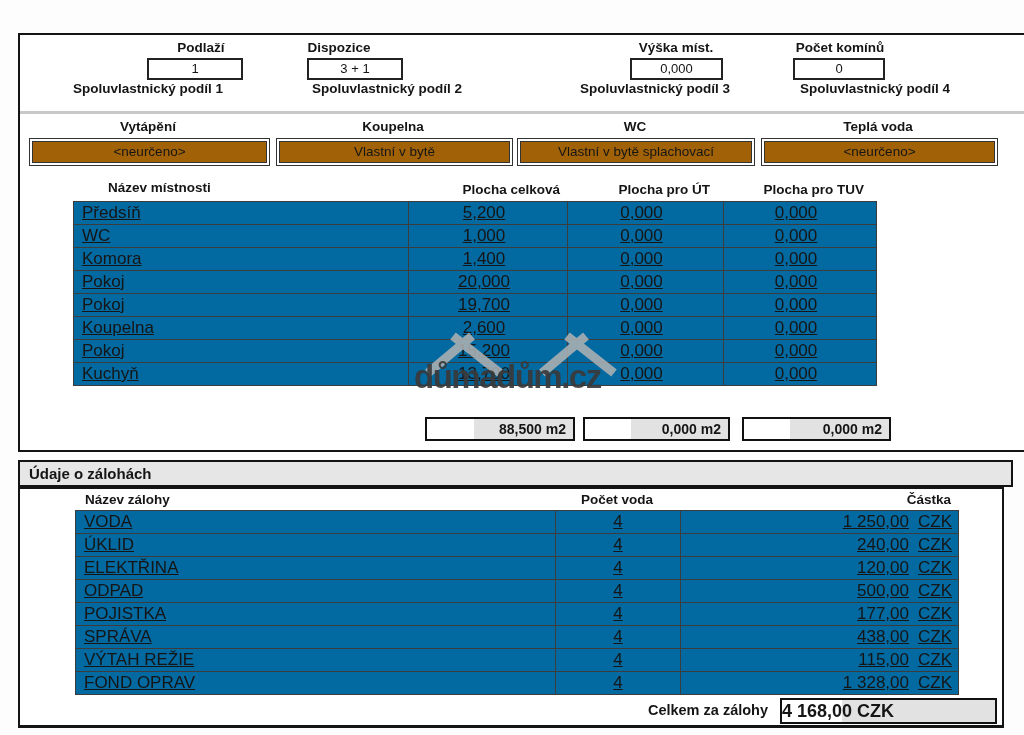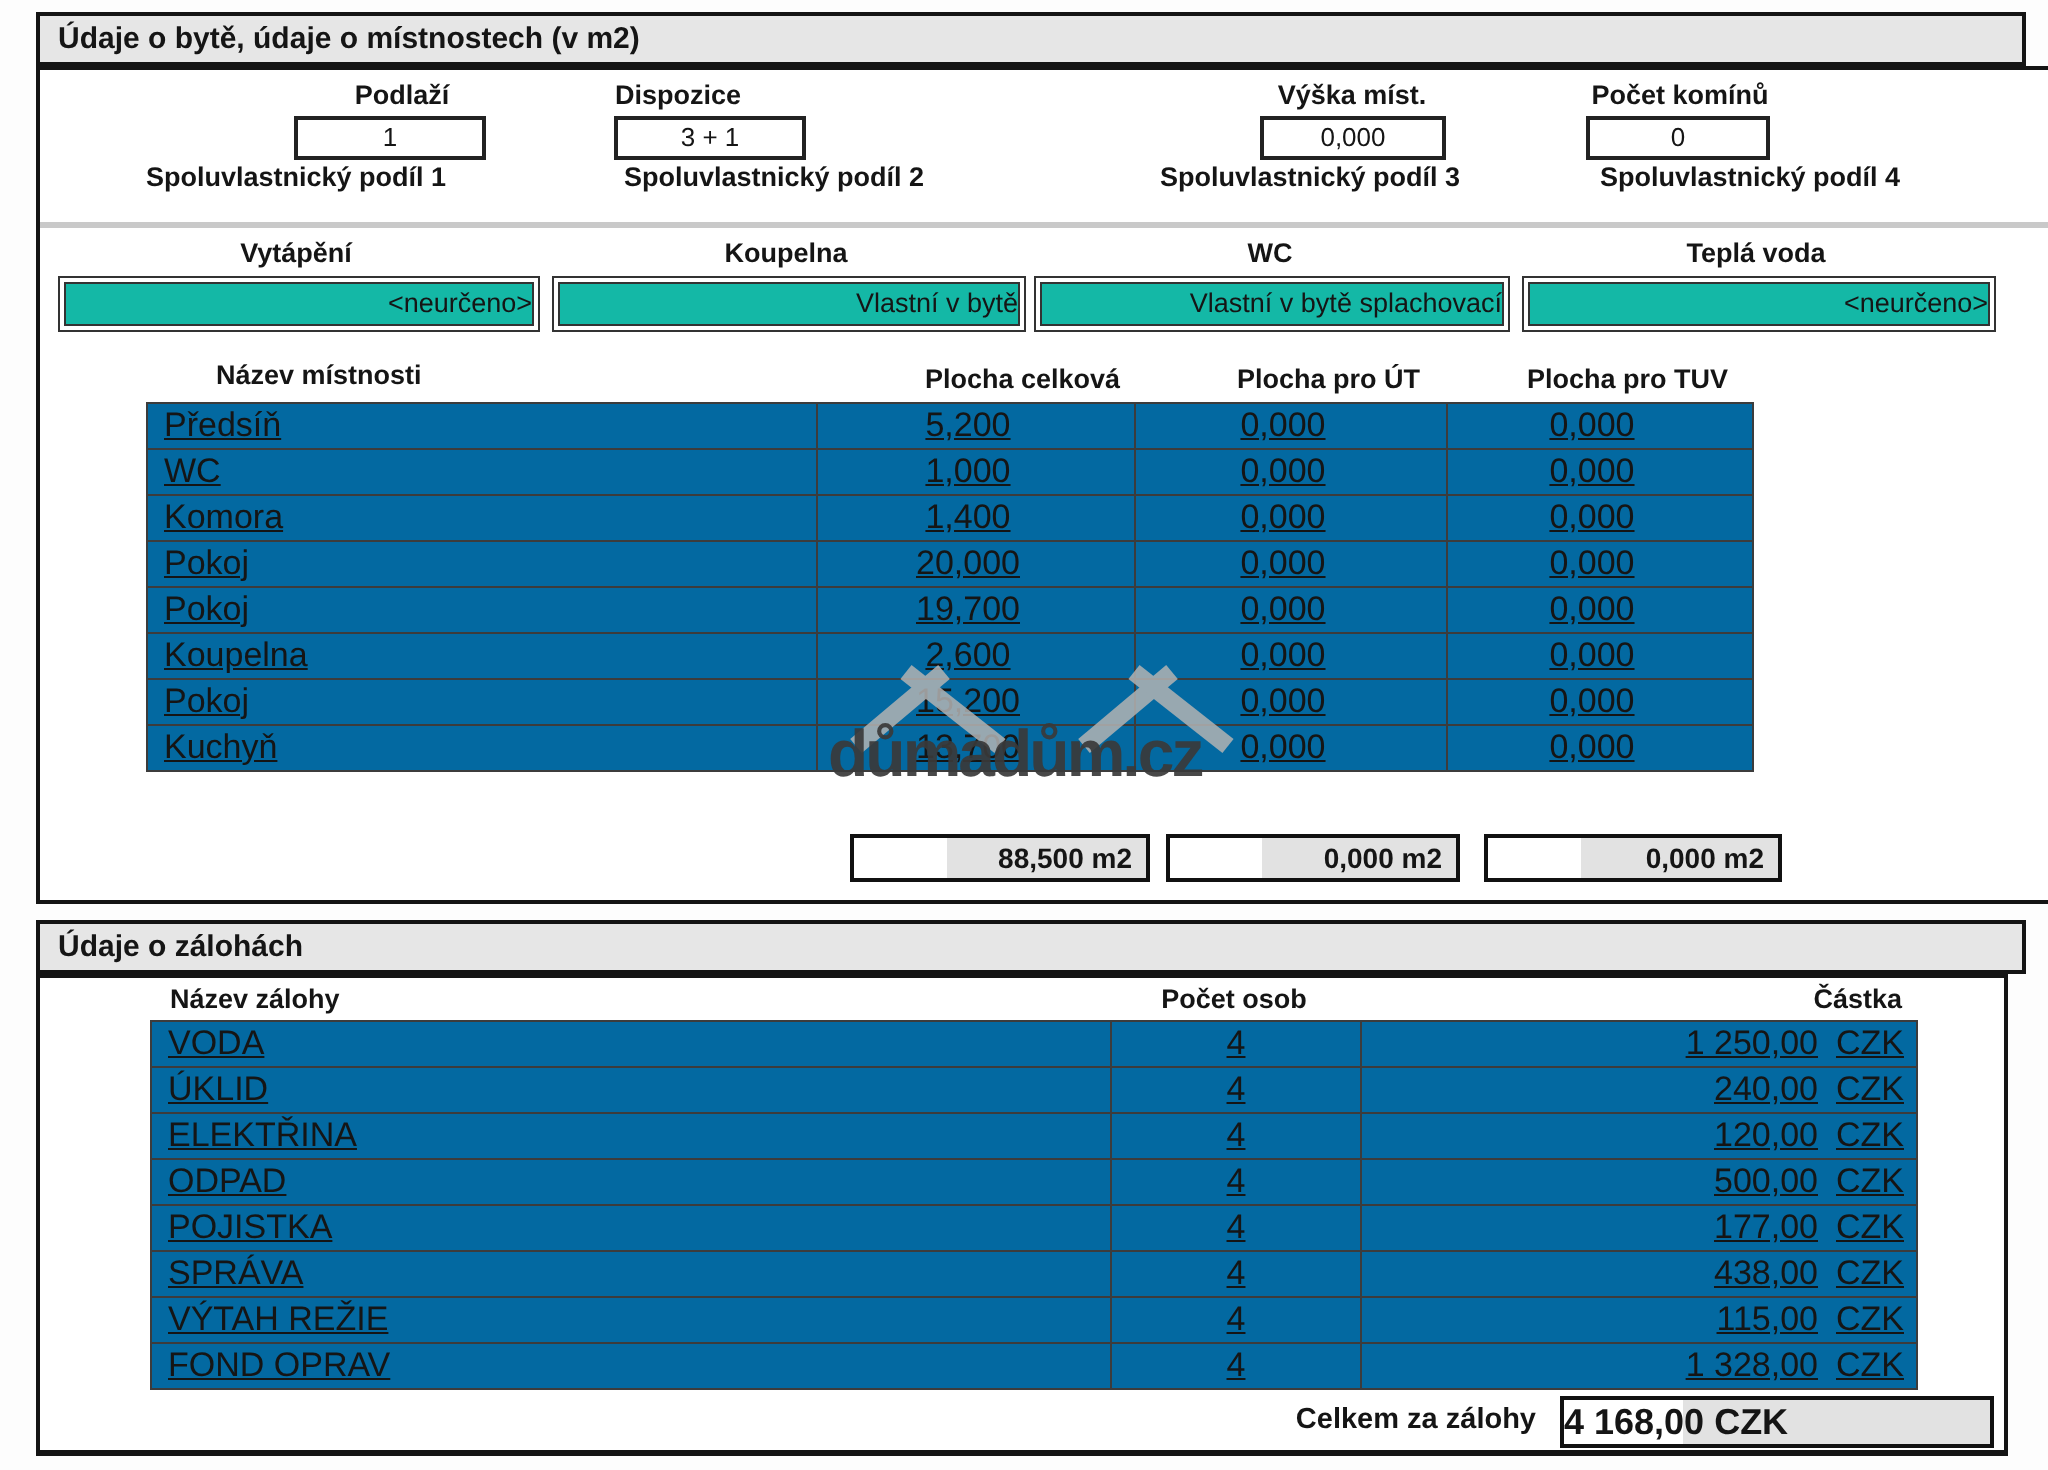--- a/index.html
+++ b/index.html
@@ -24,21 +24,21 @@
   .abs { position:absolute; }
   .lbl { font-weight:bold; font-size:13.5px; text-align:center; white-space:nowrap; }
   .fieldbox {
     position:absolute; height:18px; border:2px solid #222;
     text-align:center; font-size:13px; line-height:18px; background:#fff;
   }
   .grayband { position:absolute; left:0; width:100%; height:3px; background:#c9c9c9; }
   .amenbox {
     position:absolute; height:20px; border:1px solid #333;
     outline:1px solid #333; outline-offset:2px;
-    text-align:right; font-size:13.5px; line-height:20px; background:#14b8a6;
+    text-align:center; font-size:13.5px; line-height:20px; background:#a16207;
   }
   table.grid { border-collapse:collapse; table-layout:fixed; position:absolute; }
   table.grid td {
     border:1px solid #3c3c3c; height:22px; font-size:17px;
     overflow:hidden; white-space:nowrap; background:#0369a1;text-decoration:underline;
   }
   td.name-cell { padding:0 4px 0 8px; text-align:left; }
   td.num-cell  { padding:0 12px 0 4px; text-align:center;margin-left:10px; }
   td.cnt-cell  { text-align:center; padding:0; }
   td.amt-cell  { padding:0 6px 0 4px; }
@@ -63,21 +63,20 @@
     background:linear-gradient(90deg,#ffffff 0 28%, #e2e2e2 28% 100%);
     font-weight:bold; font-size:18px; line-height:22px;
     text-align:left; padding-right:8px;
   }
 </style>
 </head>
 <body>
 
 <div id="page">
 
-  <div class="titlebar" id="title1">Údaje o bytě, údaje o místnostech  (v m2)</div>
 
   <div class="bodybox" id="body1">
 
     <div class="abs lbl" style="left:106px;top:5px;width:150px">Podlaží</div>
     <div class="abs lbl" style="left:244px;top:5px;width:150px">Dispozice</div>
     <div class="abs lbl" style="left:581px;top:5px;width:150px">Výška míst.</div>
     <div class="abs lbl" style="left:745px;top:5px;width:150px">Počet komínů</div>
 
     <div class="fieldbox" style="left:127px;top:23px;width:92px">1</div>
     <div class="fieldbox" style="left:287px;top:23px;width:92px">3 + 1</div>
@@ -180,21 +179,21 @@
       </g>
     </svg>
     <div id="wm-text">důmadům.cz</div>
   </div>
 
   <div class="titlebar" id="title2">Údaje o zálohách</div>
 
   <div class="bodybox" id="body2">
 
     <div class="abs lbl" style="left:65px;top:3px;text-align:left">Název zálohy</div>
-    <div class="abs lbl hdr-cen" style="left:522px;top:3px;width:150px">Počet osob</div>
+    <div class="abs lbl hdr-cen" style="left:522px;top:3px;width:150px">Počet voda</div>
     <div class="abs lbl hdr-num" style="left:781px;top:3px;width:150px">Částka</div>
 
     <table class="grid" style="left:55px;top:21px;width:883px">
       <colgroup>
           <col style="width:480px">
           <col style="width:125px">
           <col style="width:278px">
         </colgroup>
       <tbody>
           <tr>

